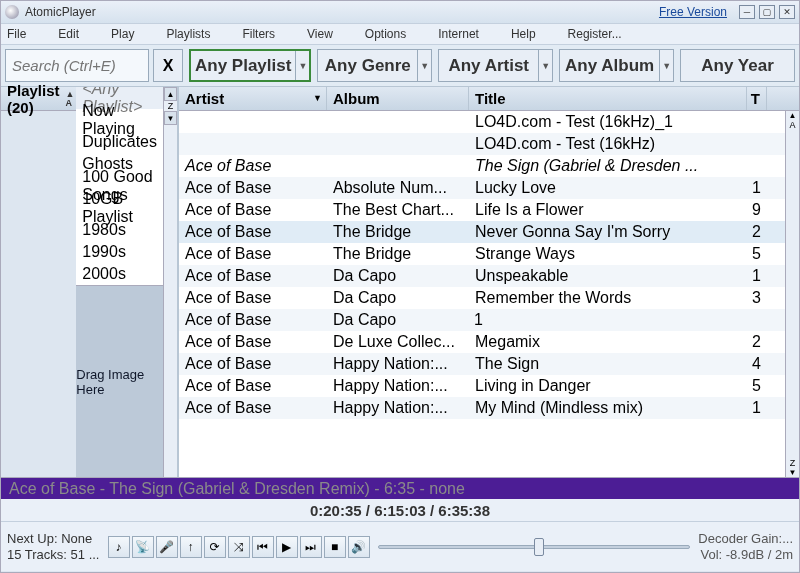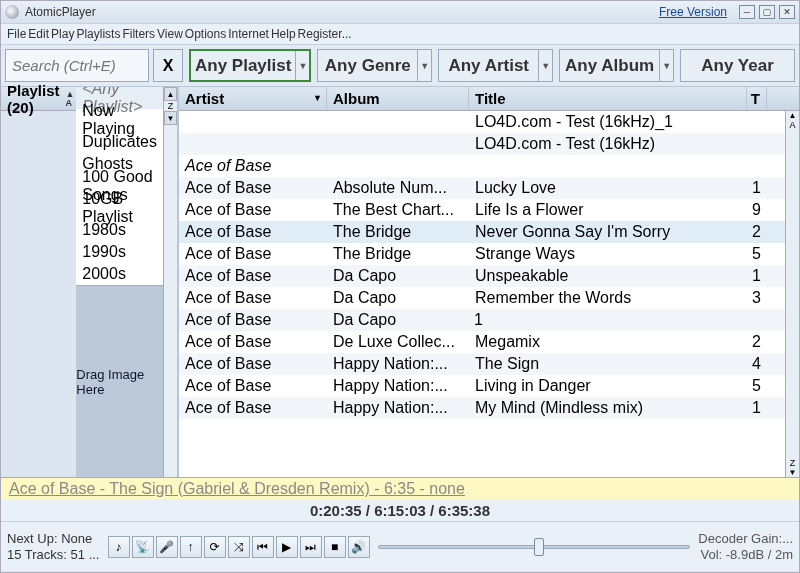--- a/index.html
+++ b/index.html
@@ -2,21 +2,21 @@
 <html><head>
 <meta charset="utf-8">
 <style>
 * { box-sizing: border-box; margin: 0; padding: 0; font-family: Tahoma, Verdana, sans-serif; }
 body { width: 800px; height: 573px; overflow: hidden; background: #dde6f0; border: 1px solid #aab; }
 .titlebar { height: 22px; background: linear-gradient(#eaf0f8,#d6e2ee); display: flex; align-items: center; padding: 0 4px; font-size: 12px; color: #333; }
 .titlebar .spacer { flex: 1; }
 .titlebar .win-btn { width: 16px; height: 14px; margin-left: 4px; border: 1px solid #7a8aa0; background: #e8eef6; display: flex; align-items: center; justify-content: center; font-size: 9px; cursor: pointer; }
 .titlebar .app-icon { width: 14px; height: 14px; margin-right: 6px; background: radial-gradient(circle at 40% 40%, #fff, #aab 70%); border-radius: 50%; }
 .titlebar .free { color: #1a4a9c; text-decoration: underline; margin-right: 8px; font-size: 12px; cursor:pointer; }
-.menubar { height: 22px; background: #eaf0f8; border-top: 1px solid #c4d0de; border-bottom: 1px solid #c4d0de; display: flex; align-items: center; padding: 0 6px; font-size: 12px; gap: 2px; color: #333; }
+.menubar { height: 22px; background: #eaf0f8; border-top: 1px solid #c4d0de; border-bottom: 1px solid #c4d0de; display: flex; align-items: center; padding: 0 6px; font-size: 12px; gap: 32px; color: #333; }
 .menubar span { cursor: pointer; }
 
 .filterbar { height: 42px; background: #e2ebf4; border-bottom: 1px solid #b8c6d4; display: flex; align-items: stretch; padding: 4px; gap: 6px; justify-content: flex-end; }
 .search-wrap { display: flex; gap: 4px; align-items: stretch; }
 .search { width: 144px; border: 1px solid #9ab; background: #f4f8fc; padding: 0 6px; font-style: italic; color: #888; font-size: 15px; }
 .xbtn { width: 30px; border: 1px solid #9ab; background: #e8eef6; font-weight: bold; font-size: 16px; display:flex;align-items:center;justify-content:center; cursor:pointer;}
 .filter { flex: 1 1 0; display: flex; border: 1px solid #9ab; background: #e8eef6; }
 .filter.active { border: 2px solid #3a8a3a; }
 .filter .lbl { flex: 1; display: flex; align-items: center; justify-content: center; font-size: 17px; font-weight: bold; color: #333; padding: 0 4px; white-space: nowrap; cursor:pointer;}
 .filter .dd { width: 14px; border-left: 1px solid #9ab; display: flex; align-items: center; justify-content: center; font-size: 9px; color: #555; cursor:pointer;}
@@ -49,21 +49,21 @@
 .trow .cell { padding: 0 6px; display: flex; align-items: center; white-space: nowrap; overflow: hidden; text-overflow: ellipsis; }
 .trow .cell.italic { font-style: italic; }
 .trow .c-artist { width: 148px; }
 .trow .c-album { width: 142px; }
 .trow .c-title { width: 278px; }
 .trow .c-t { width: 20px; justify-content:flex-end; }
 .tracks-wrap { display:flex; flex:1;}
 .tracks-scroll { width:14px; background:#e8eef6; border-left:1px solid #aab; display:flex;flex-direction:column;}
 .tracks-scroll .thumb { flex:1; }
 
-.nowplay { height: 22px; background: #fef9c3; border-top: 1px solid #aab; padding: 0 8px; font-size: 16px; color: #8a8a8a; display: flex; align-items: center; text-decoration: underline; }
+.nowplay { height: 22px; background: #4c1d95; border-top: 1px solid #aab; padding: 0 8px; font-size: 16px; color: #8a8a8a; display: flex; align-items: center; }
 .times { height: 22px; background: #eaf0f8; text-align: center; font-size: 15px; font-weight: bold; color: #333; display:flex;align-items:center;justify-content:center;}
 
 .bottom { height: 50px; background: #eaf0f8; border-top: 1px solid #c4d0de; display: flex; align-items: center; padding: 0 6px; gap: 8px; font-size: 12px; }
 .bottom .stack { display:flex; flex-direction:column; line-height:16px; font-size:13px; color:#333; }
 .ctrlbtns { display:flex; gap:2px; }
 .cbtn { width: 22px; height: 22px; border: 1px solid #9ab; background: linear-gradient(#f4f8fc,#dce6f0); display:flex;align-items:center;justify-content:center; font-size:12px; cursor:pointer;}
 .slider { flex:1; height: 16px; position:relative; display:flex;align-items:center;}
 .slider .track { height:4px; background:#c4d0de; flex:1; border:1px solid #9ab; border-radius:2px;}
 .slider .thumb { position:absolute; left:50%; width:10px; height:18px; background:#e8eef6; border:1px solid #7a8aa0; border-radius:2px; cursor:pointer;}
 .rstack { display:flex; flex-direction:column; line-height:16px; font-size:13px; text-align:right; color:#555;}
@@ -173,20 +173,21 @@
           </div>
           <div class="trow alt">
             <div class="cell c-artist"></div>
             <div class="cell c-album"></div>
             <div class="cell c-title">LO4D.com - Test (16kHz)</div>
             <div class="cell c-t"></div>
           </div>
           <div class="trow">
             <div class="cell c-artist italic">Ace of Base</div>
             <div class="cell c-album italic"></div>
+            <div class="cell c-title italic">The Sign (Gabriel &amp; Dresden ...</div>
             <div class="cell c-t"></div>
           </div>
           <div class="trow alt">
             <div class="cell c-artist">Ace of Base</div>
             <div class="cell c-album">Absolute Num...</div>
             <div class="cell c-title">Lucky Love</div>
             <div class="cell c-t">1</div>
           </div>
           <div class="trow">
             <div class="cell c-artist">Ace of Base</div>

